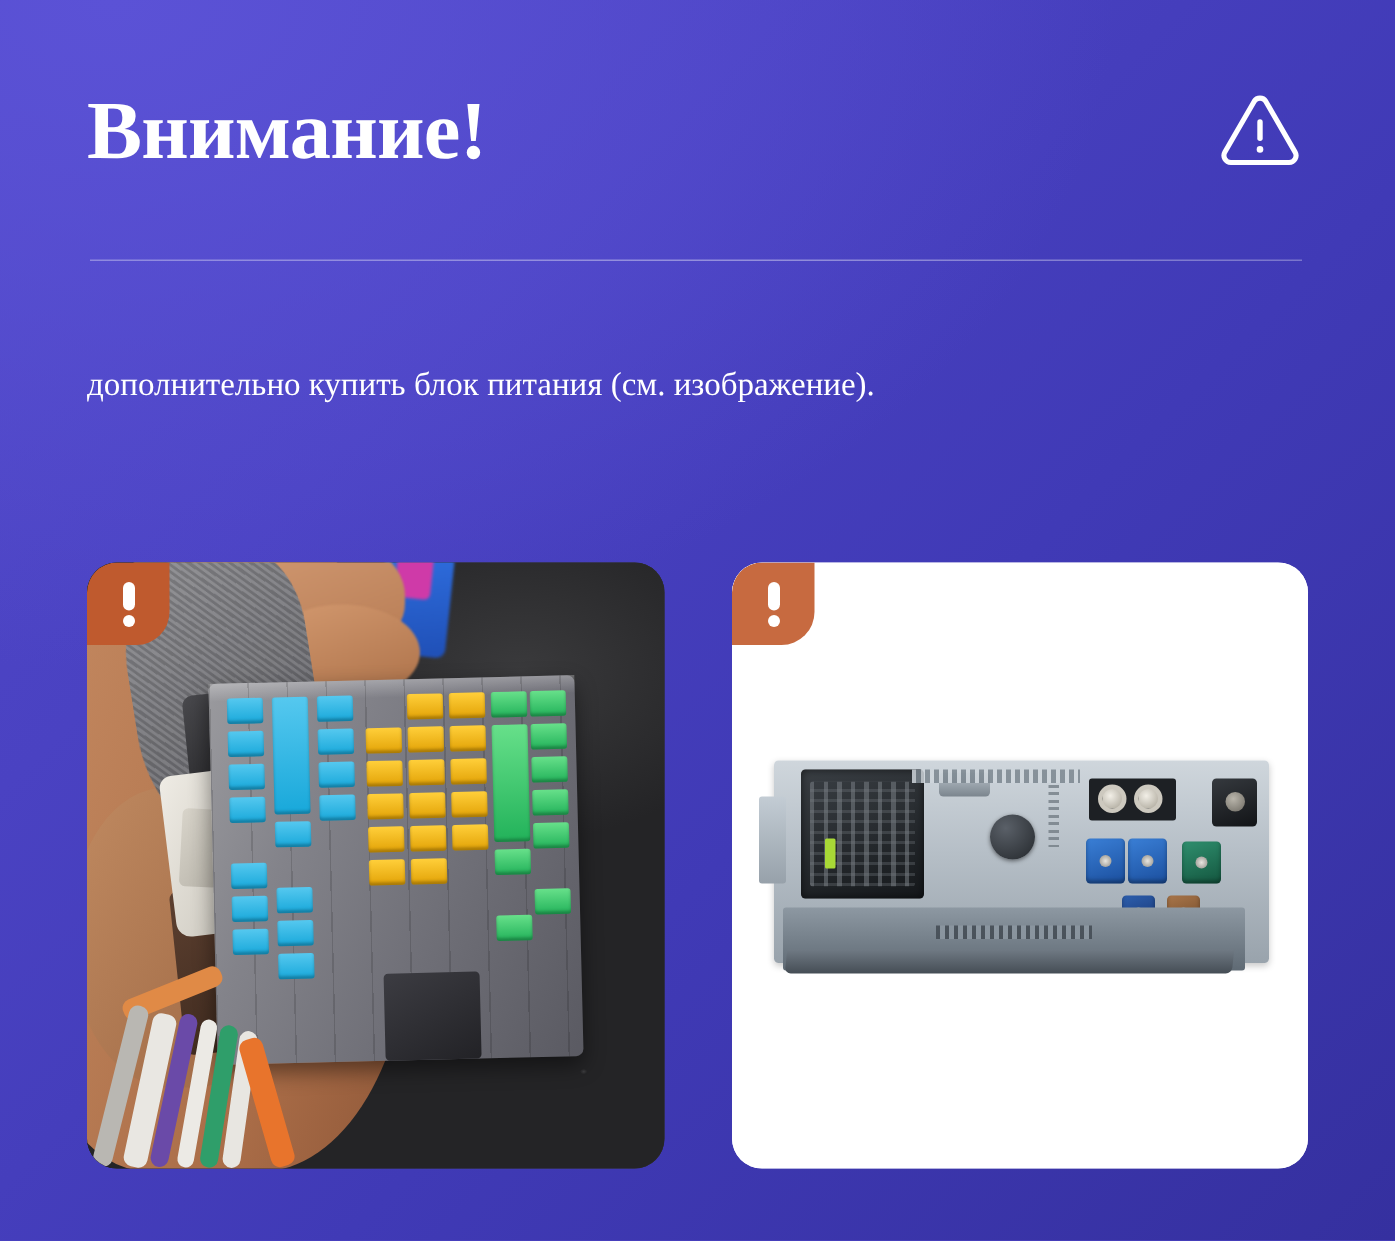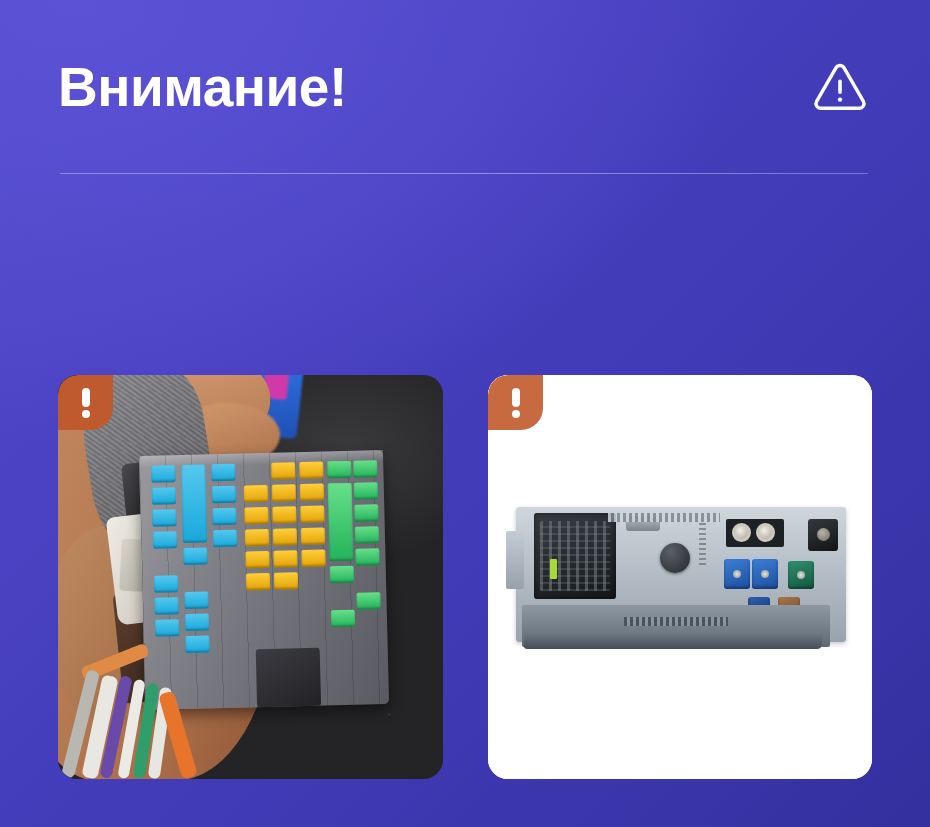--- a/index.html
+++ b/index.html
@@ -10,20 +10,21 @@
     overflow:hidden;
   }
 
   .banner {
     position:relative;
     width:930px; height:827px;
     background:
       radial-gradient(120% 90% at 8% 0%, #5b52d6 0%, rgba(91,82,214,0) 60%),
       linear-gradient(135deg, #5149c8 0%, #4a42c2 30%, #403ab6 60%, #35309f 100%);
     overflow:hidden;
+    font-family:Liberation Serif, serif;
   }
 
   
   .header {
     position:absolute; left:58px; top:56px; right:58px; height:80px;
   }
   .title {
     color:#ffffff;
     font-size:55px;
     font-weight:800;
@@ -323,20 +324,21 @@
         <path d="M24.1 7.6 L4.6 41.4 a4.6 4.6 0 0 0 4 6.9 h38.8 a4.6 4.6 0 0 0 4-6.9 L31.9 7.6 a4.6 4.6 0 0 0 -7.8 0 z" stroke="#ffffff" stroke-width="3.4" stroke-linejoin="round"></path>
         <rect x="26.2" y="19.5" width="3.6" height="14.5" rx="1.8" fill="#ffffff"></rect>
         <circle cx="28" cy="39.6" r="2.2" fill="#ffffff"></circle>
       </svg>
     </div>
   </div>
 
   <div class="divider"></div>
 
   <div class="body-text">
+    <span class="line2">дополнительно купить блок питания (см. изображение).</span>
   </div>
 
   <div class="cards">
 
     <div class="card card-left">
       <div class="photo-left">
         <div class="pl-bg"></div>
         <div class="pl-speck"></div>
         <div class="pl-blueobj"></div>
         <div class="pl-magenta"></div>

